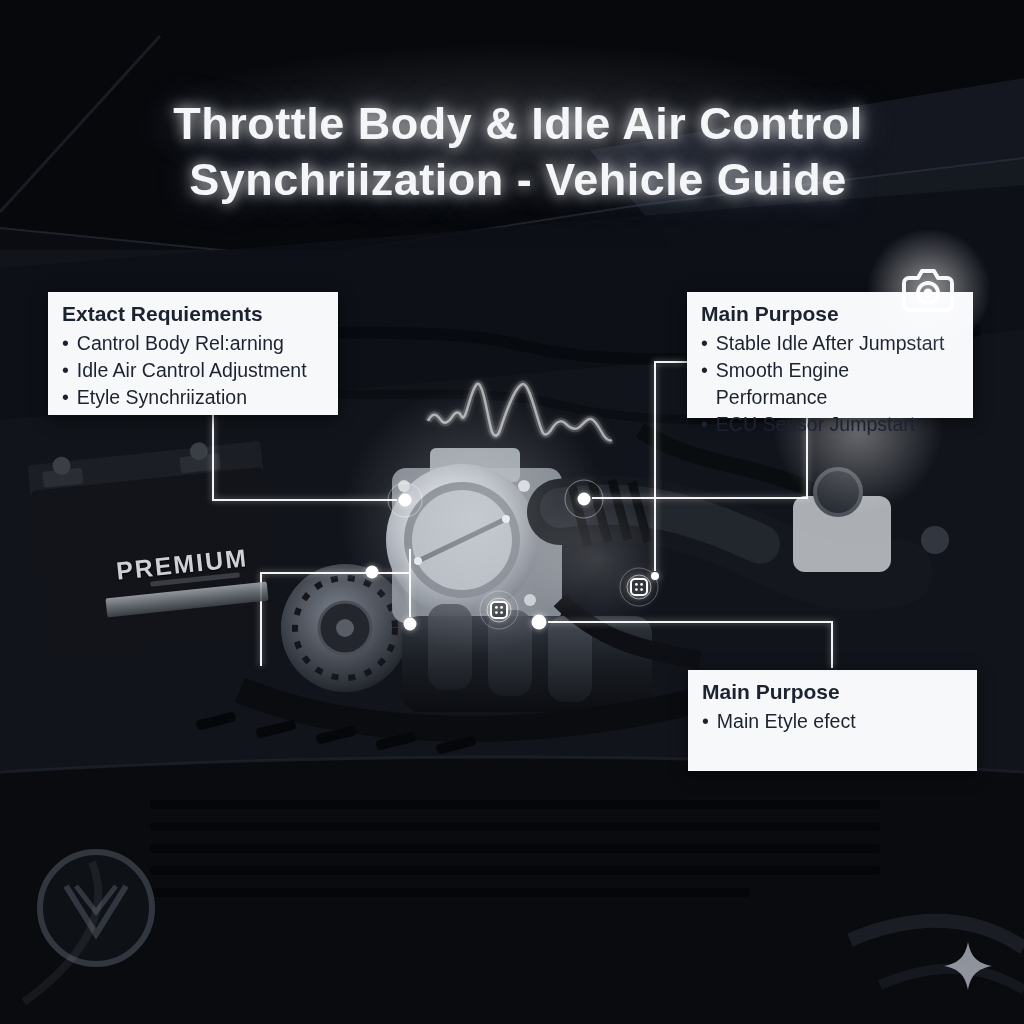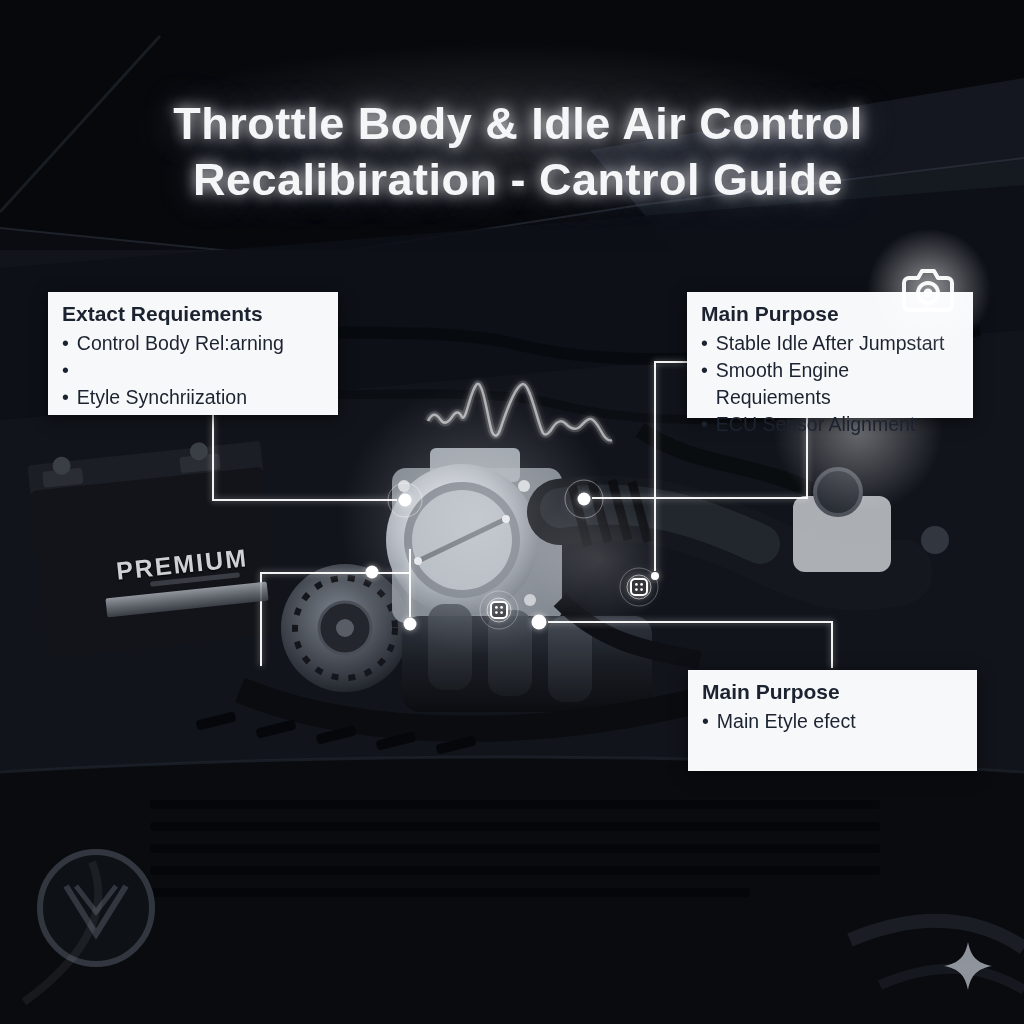--- a/index.html
+++ b/index.html
@@ -230,51 +230,52 @@
                C596,420 600,430 604,436 C608,441 610,441 612,440" stroke="#ffffff" stroke-opacity=".15" stroke-width="7" fill="none"></path>
     </g>
   </svg>
 
   <div class="battery-label">PREMIUM</div>
   <div class="battery-sub"></div>
   <div class="battery-strip"></div>
 
   <div class="title">
     <div>Throttle Body &amp; Idle Air Control</div>
-    <div>Recalibiration - Cantrol Guide</div>
+    <div>Synchriization - Vehicle Guide</div>
   </div>
 
   <div class="box" id="box-req">
     <h3>Extact Requiements</h3>
     <div class="row">
       <span class="bullet">•</span>
-      <span>Control Body Rel:arning</span>
-    </div>
-    <div class="row">
-      <span class="bullet">•</span>
+      <span>Cantrol Body Rel:arning</span>
+    </div>
+    <div class="row">
+      <span class="bullet">•</span>
+      <span>Idle Air Cantrol Adjustment</span>
     </div>
     <div class="row">
       <span class="bullet">•</span>
       <span>Etyle Synchriization</span>
     </div>
   </div>
 
   <div class="box" id="box-purpose-top">
     <h3>Main Purpose</h3>
     <div class="row">
       <span class="bullet">•</span>
       <span>Stable Idle After Jumpstart</span>
     </div>
     <div class="row">
       <span class="bullet">•</span>
-      <span>Smooth Engine Requiements</span>
-    </div>
-    <div class="row">
-      <span class="bullet">•</span>
-      <span>ECU Sensor Alignment</span>
+      <span>Smooth Engine Performance</span>
+    </div>
+    <div class="row">
+      <span class="bullet">•</span>
+      <span>ECU Sensor Jumpstart</span>
     </div>
   </div>
 
   <div class="box" id="box-purpose-bottom">
     <h3>Main Purpose</h3>
     <div class="row">
       <span class="bullet">•</span>
       <span>Main Etyle efect</span>
     </div>
   </div>

